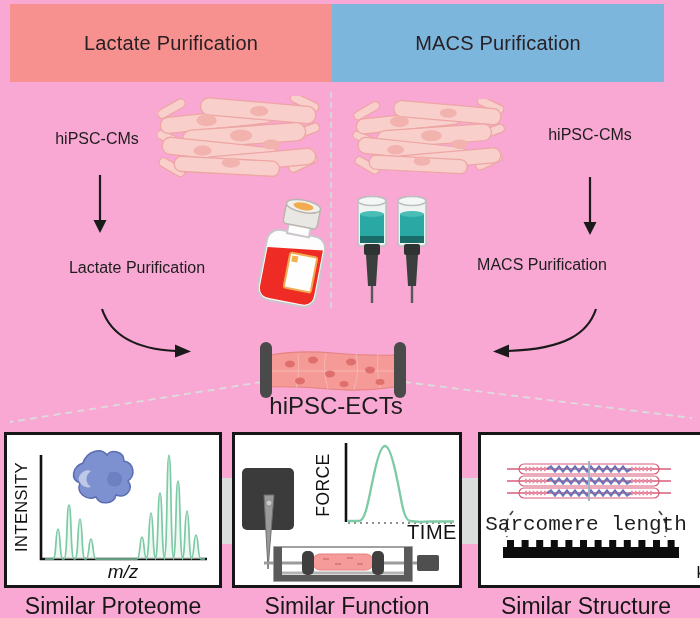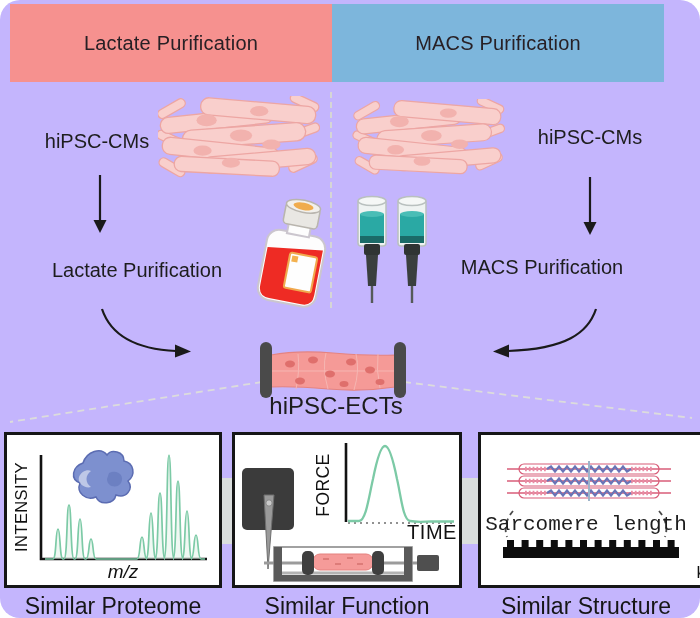--- a/index.html
+++ b/index.html
@@ -1,24 +1,24 @@
 <!DOCTYPE html>
 <html><head>
 <meta charset="utf-8">
 <style>
   html,body{margin:0;padding:0;background:#fff;}
-  .canvas{position:relative;width:700px;height:618px;background:#c4b5fd;overflow:hidden;
-          font-family:"Liberation Sans",sans-serif;color:#222;border-radius:20px;}
+  .canvas{position:relative;width:700px;height:618px;background:#f9a8d4;overflow:hidden;
+          font-family:"Liberation Sans",sans-serif;color:#222;}
   .abs{position:absolute;}
   .hdr{display:flex;align-items:center;justify-content:center;
        font-size:20px;color:#282025;letter-spacing:.2px;}
   .hdr-lactate{left:10px;top:4px;width:322px;height:78px;background:#f6918f;}
   .hdr-macs{left:332px;top:4px;width:332px;height:78px;background:#7db6dc;}
   .divider{left:330px;top:92px;height:216px;width:0;border-left:2px dashed #d6d6d6;}
-  .lbl{white-space:nowrap;transform:translateX(-50%);font-size:20px;color:#1d1d1d;}
+  .lbl{white-space:nowrap;transform:translateX(-50%);font-size:16px;color:#1d1d1d;}
   .ects-lbl{font-size:24px;}
   .panel{background:#fff;border:3px solid #161616;box-sizing:border-box;}
   .p1{left:4px;top:432px;width:218px;height:156px;}
   .p2{left:232px;top:432px;width:230px;height:156px;}
   .p3{left:478px;top:432px;width:258px;height:156px;font-family:Liberation Mono, monospace;}
   .caption{transform:translateX(-50%);font-size:23px;color:#161616;white-space:nowrap;}
   .connector{background:#dadedd;}
   .panel svg{position:absolute;left:0;top:0;}
   .sarc-ann{position:absolute;left:105px;top:78px;transform:translateX(-50%);
             font-size:21px;color:#1d1d1d;white-space:nowrap;}

